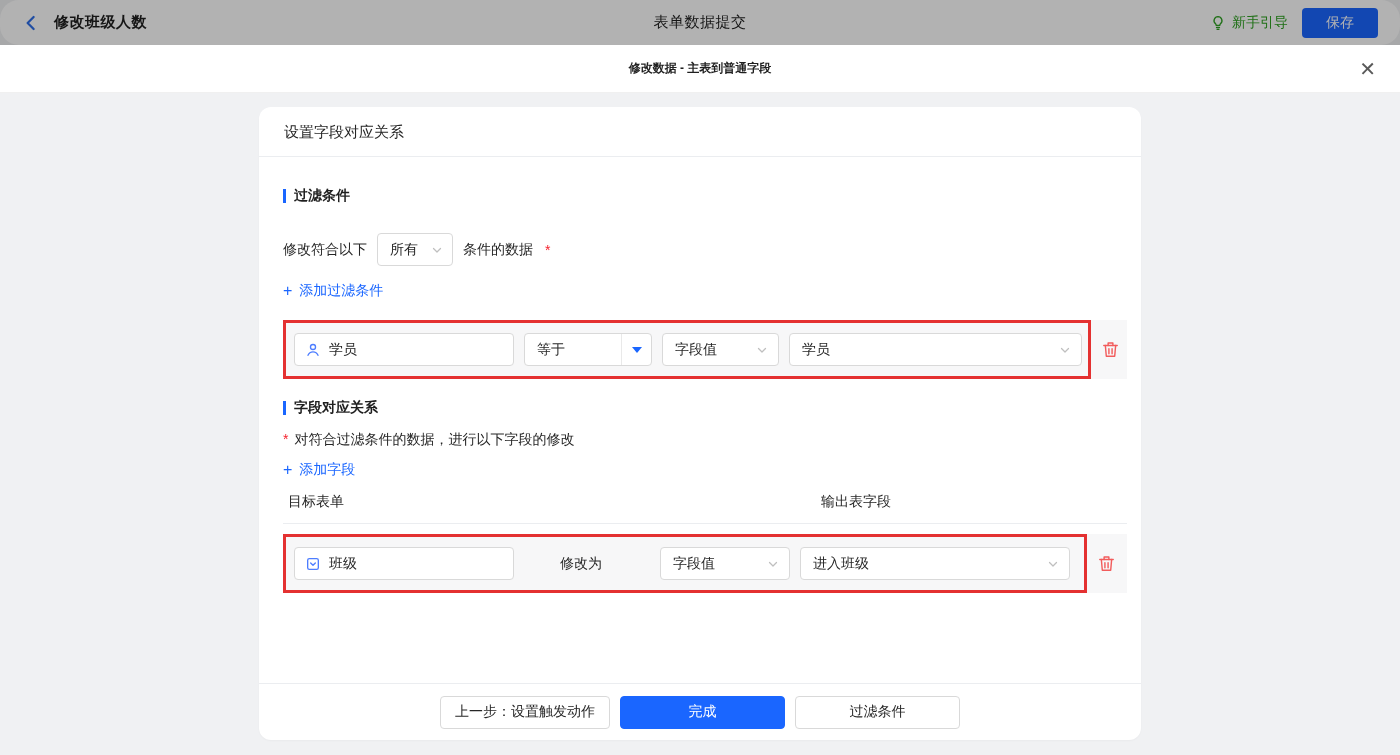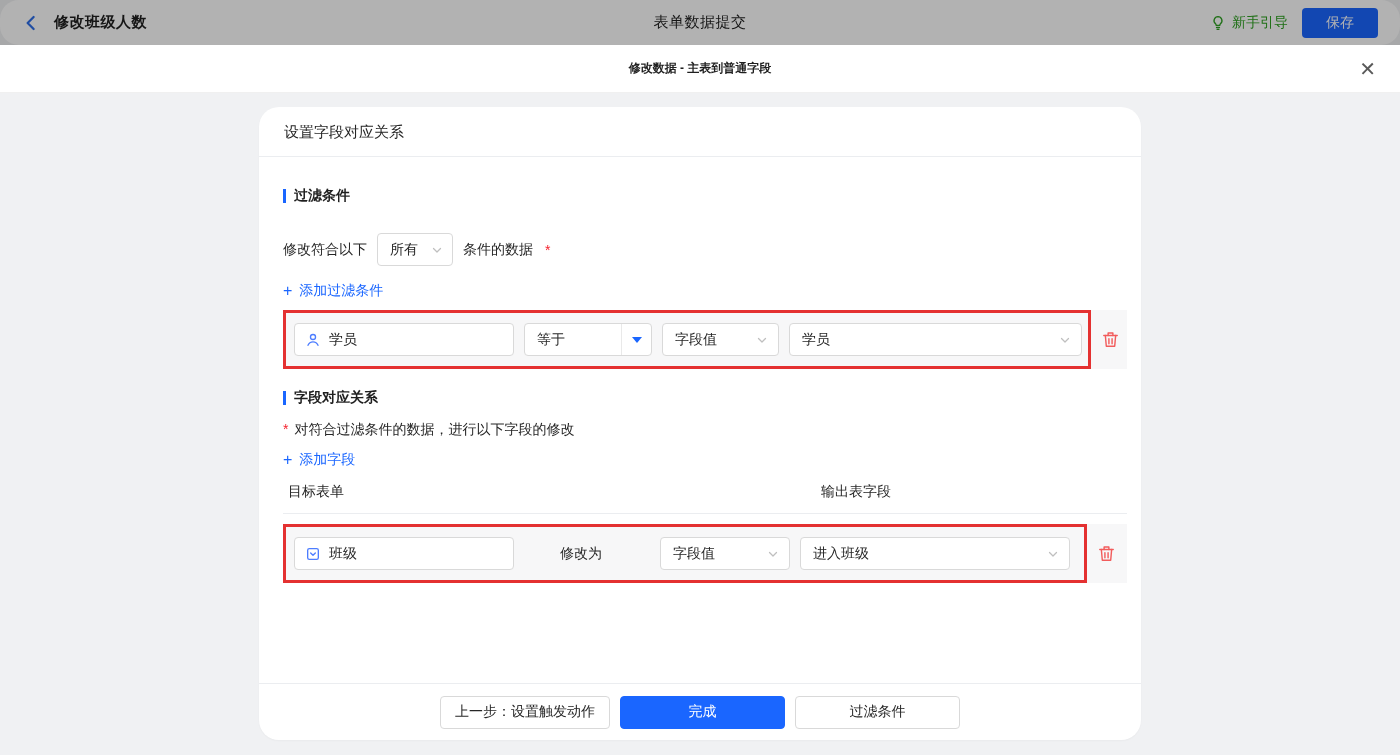--- a/index.html
+++ b/index.html
@@ -16,41 +16,41 @@
   .topbar-right { margin-left:auto; display:flex; align-items:center; gap:14px; position:relative; z-index:1; }
   .guide { display:flex; align-items:center; gap:6px; color:#2ea121; cursor:pointer; }
   .save-btn { background:#1a66ff; color:#fff; border:none; border-radius:4px; height:30px; padding:0 24px; font-size:14px; cursor:pointer; }
 
   
   .dialog-header { height:48px; background:#fff; position:relative; display:flex; align-items:center; justify-content:center; border-bottom:1px solid #f0f0f0; }
   .dialog-title { font-size:12px; font-weight:600; color:#1f1f1f; }
   .close-icon { position:absolute; right:24px; font-size:20px; color:#595959; cursor:pointer; line-height:1; }
 
   
-  .card { width:882px; height:633px; margin:14px auto 0; background:#fff; border-radius:20px; display:flex; flex-direction:column; box-shadow:0 1px 2px rgba(0,0,0,0.03); }
+  .card { width:882px; height:633px; margin:14px auto 0; background:#fff; border-radius:12px; display:flex; flex-direction:column; box-shadow:0 1px 2px rgba(0,0,0,0.03); }
   .card-header { height:50px; line-height:49px; padding:0 25px; font-size:15px; color:#262626; border-bottom:1px solid #ebedf0; flex:none; }
   .card-body { flex:1; padding:0 14px 0 24px; overflow:hidden; }
 
   .sec-title { display:flex; align-items:center; gap:8px; font-size:14px; font-weight:700; color:#1f1f1f; margin-top:30px; }
   .sec-title.second { margin-top:20px; }
   .sec-bar { width:3px; height:14px; background:#1a66ff; flex:none; }
 
   .match-row { display:flex; align-items:center; gap:10px; margin-top:28px; }
   .select-box { height:33px; border:1px solid #d9d9d9; border-radius:4px; background:#fff; display:flex; align-items:center; justify-content:space-between; padding:0 9px 0 12px; cursor:pointer; }
   .select-sm { width:76px; }
   .req { color:#f5222d; margin-left:2px; font-size:14px; }
 
   .add-link { display:inline-flex; align-items:center; gap:7px; color:#1a66ff; margin-top:16px; cursor:pointer; }
   .add-link.second { margin-top:12px; }
   .plus { font-size:16px; line-height:1; }
 
   .desc-row { display:flex; align-items:flex-start; gap:6px; margin-top:14px; color:#262626; }
   .desc-star { color:#f5222d; }
 
-  .strip { margin-top:10px; width:844px; background:#f7f7f8; display:flex; align-items:center; }
+  .strip { margin-top:20px; width:844px; background:#f7f7f8; display:flex; align-items:center; }
   .strip2 { margin-top:10px; }
   .hl-box { border:3px solid #e43131; display:flex; align-items:center; padding:10px 8px; width:808px; flex:none; }
   .hl-box2 { width:804px; }
   .trash-btn { margin-left:10px; display:flex; align-items:center; cursor:pointer; flex:none; }
 
   .field { height:33px; border:1px solid #d9d9d9; border-radius:4px; background:#fff; display:flex; align-items:center; font-size:14px; color:#262626; flex:none; }
   .input-field { width:220px; padding:0 10px; gap:8px; }
   .op-field { width:128px; margin-left:10px; padding:0; overflow:hidden; cursor:pointer; }
   .op-text { flex:1; padding:0 12px; }
   .op-caret { width:30px; align-self:stretch; border-left:1px solid #e9e9e9; display:flex; align-items:center; justify-content:center; }

